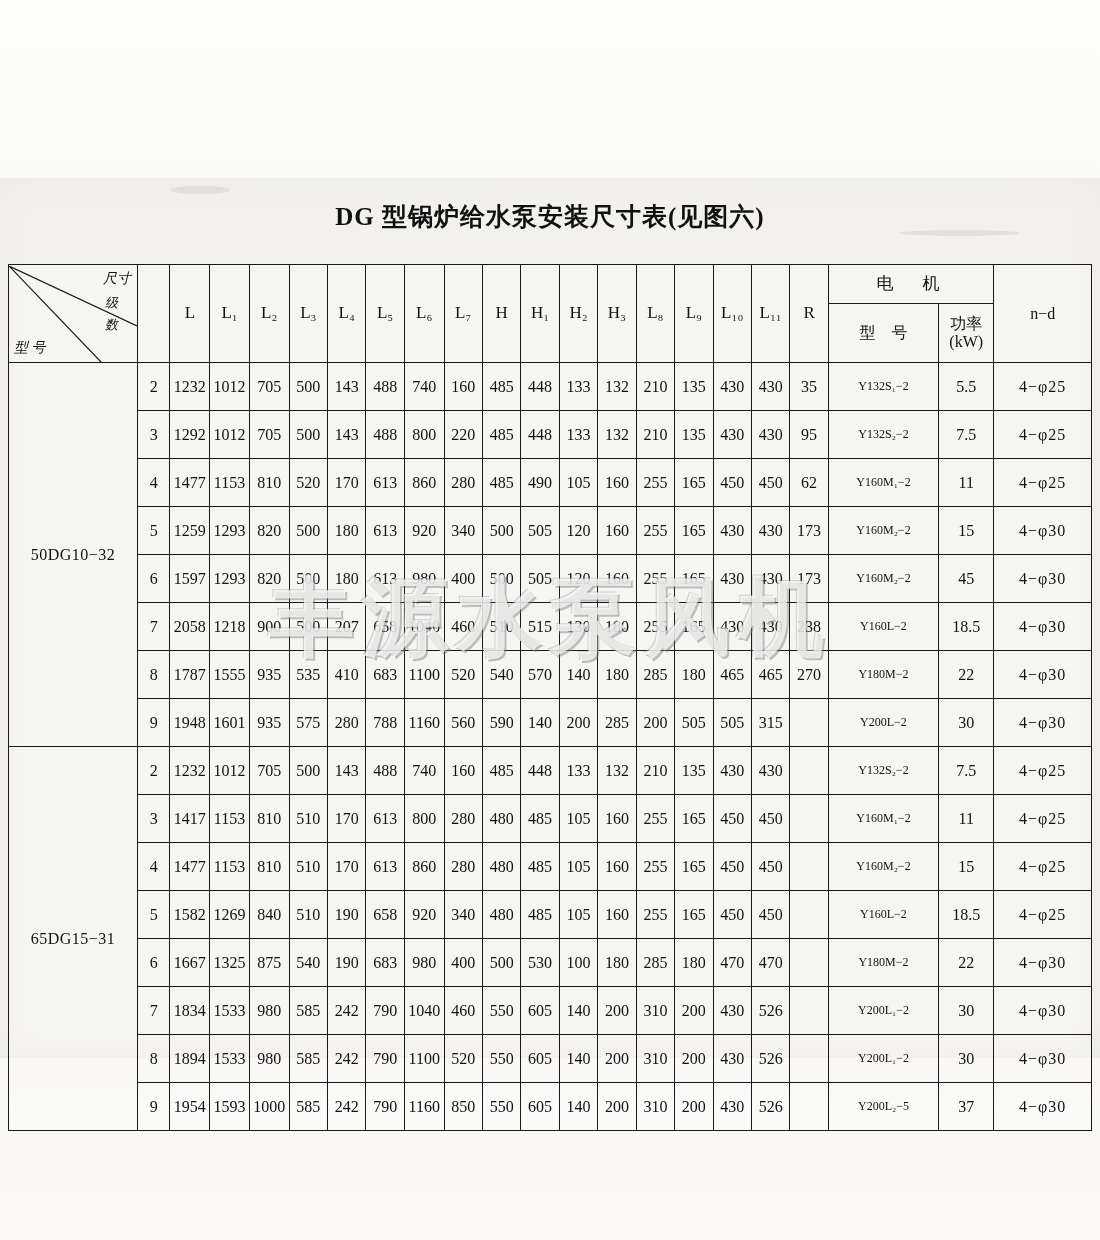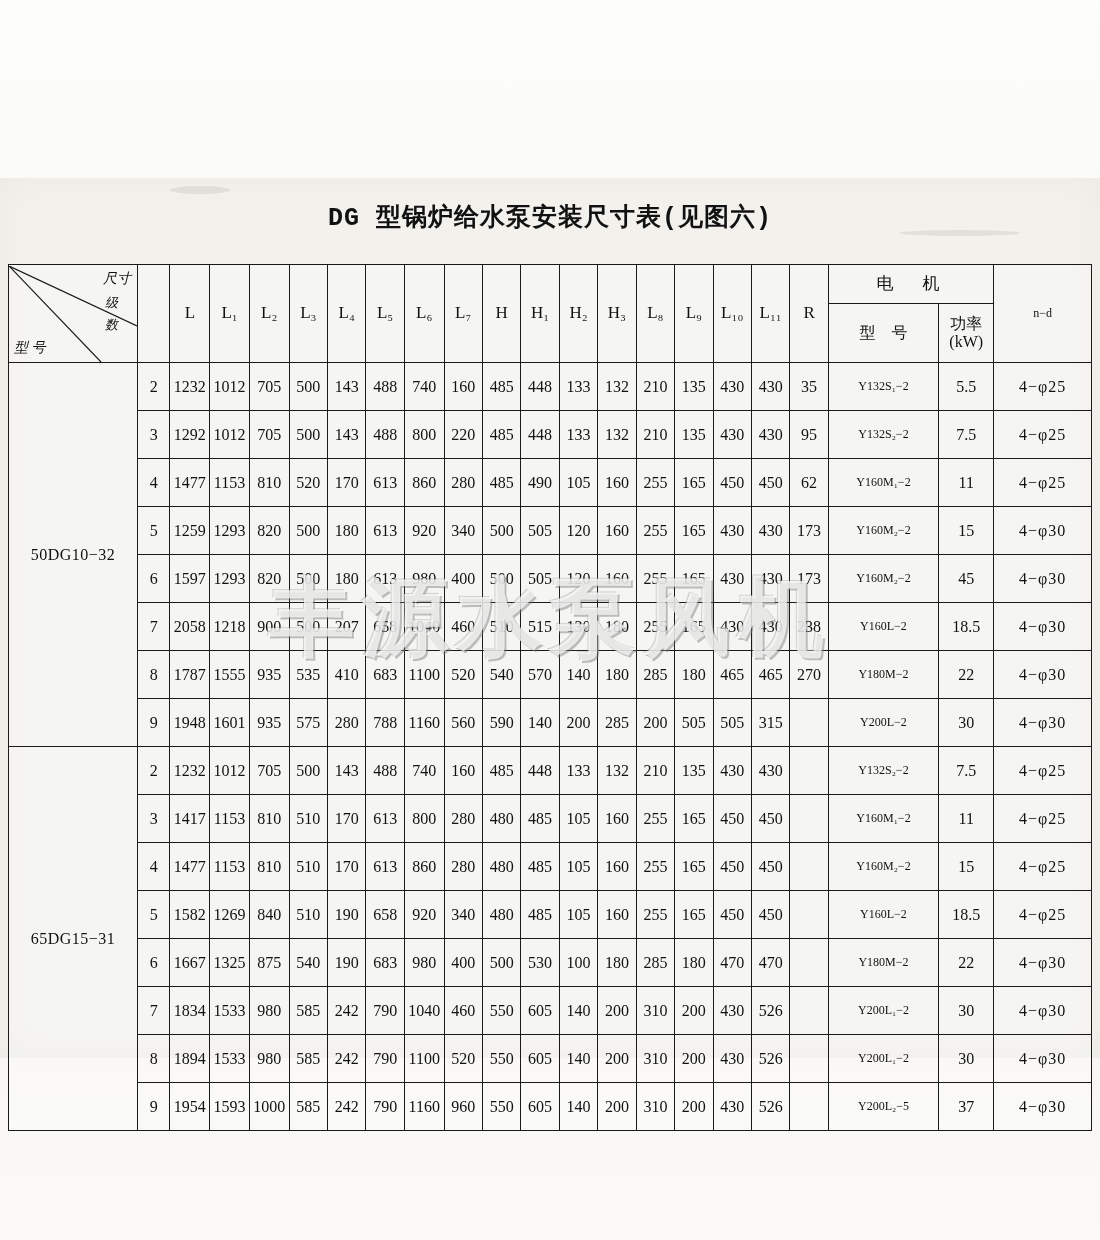--- a/index.html
+++ b/index.html
@@ -34,21 +34,21 @@
   }
   .title {
     position: absolute;
     top: 200px;
     left: 0;
     width: 1100px;
     text-align: center;
     font-size: 25px;
     font-weight: bold;
     letter-spacing: 1px;
-    font-family: Liberation Mono, monospace;
+    font-family: Liberation Serif, serif;
   }
   table.dim {
     position: absolute;
     left: 8px;
     top: 264px;
     width: 1084px;
     border-collapse: collapse;
     font-size: 15px;
     background: rgba(255,255,255,0.28);
   }
@@ -93,21 +93,21 @@
   .motor-head {
     height: 38px;
     font-size: 17px;
     letter-spacing: 6px;
     margin-top: 35px;
   }
   .motor-sub {
     height: 58px;
     font-size: 16px;
   }
-  .nd-head { font-size: 12px; }
+  .nd-head { font-size: 16px; }
   .col-model { width: 128px; }
   .col-stage { width: 36px; }
   .col-num   { width: 40px; }
   .col-motor { width: 120px; }
   .col-pw    { width: 58px; }
   .col-nd    { width: 106px; }
 
   td.data { height: 47px; font-size: 16px; }
   td.model-cell {
     font-size: 16px;
@@ -543,21 +543,21 @@
         </tr>
         <tr>
           <td class="data col-stage">9</td>
           <td class="data col-num">1954</td>
           <td class="data col-num">1593</td>
           <td class="data col-num">1000</td>
           <td class="data col-num">585</td>
           <td class="data col-num">242</td>
           <td class="data col-num">790</td>
           <td class="data col-num">1160</td>
-          <td class="data col-num">960</td>
+          <td class="data col-num">850</td>
           <td class="data col-num">550</td>
           <td class="data col-num">605</td>
           <td class="data col-num">140</td>
           <td class="data col-num">200</td>
           <td class="data col-num">310</td>
           <td class="data col-num">200</td>
           <td class="data col-num">430</td>
           <td class="data col-num">526</td>
           <td class="data col-num"></td>
           <td class="data motor-cell col-motor">Y200L₂−5</td>

